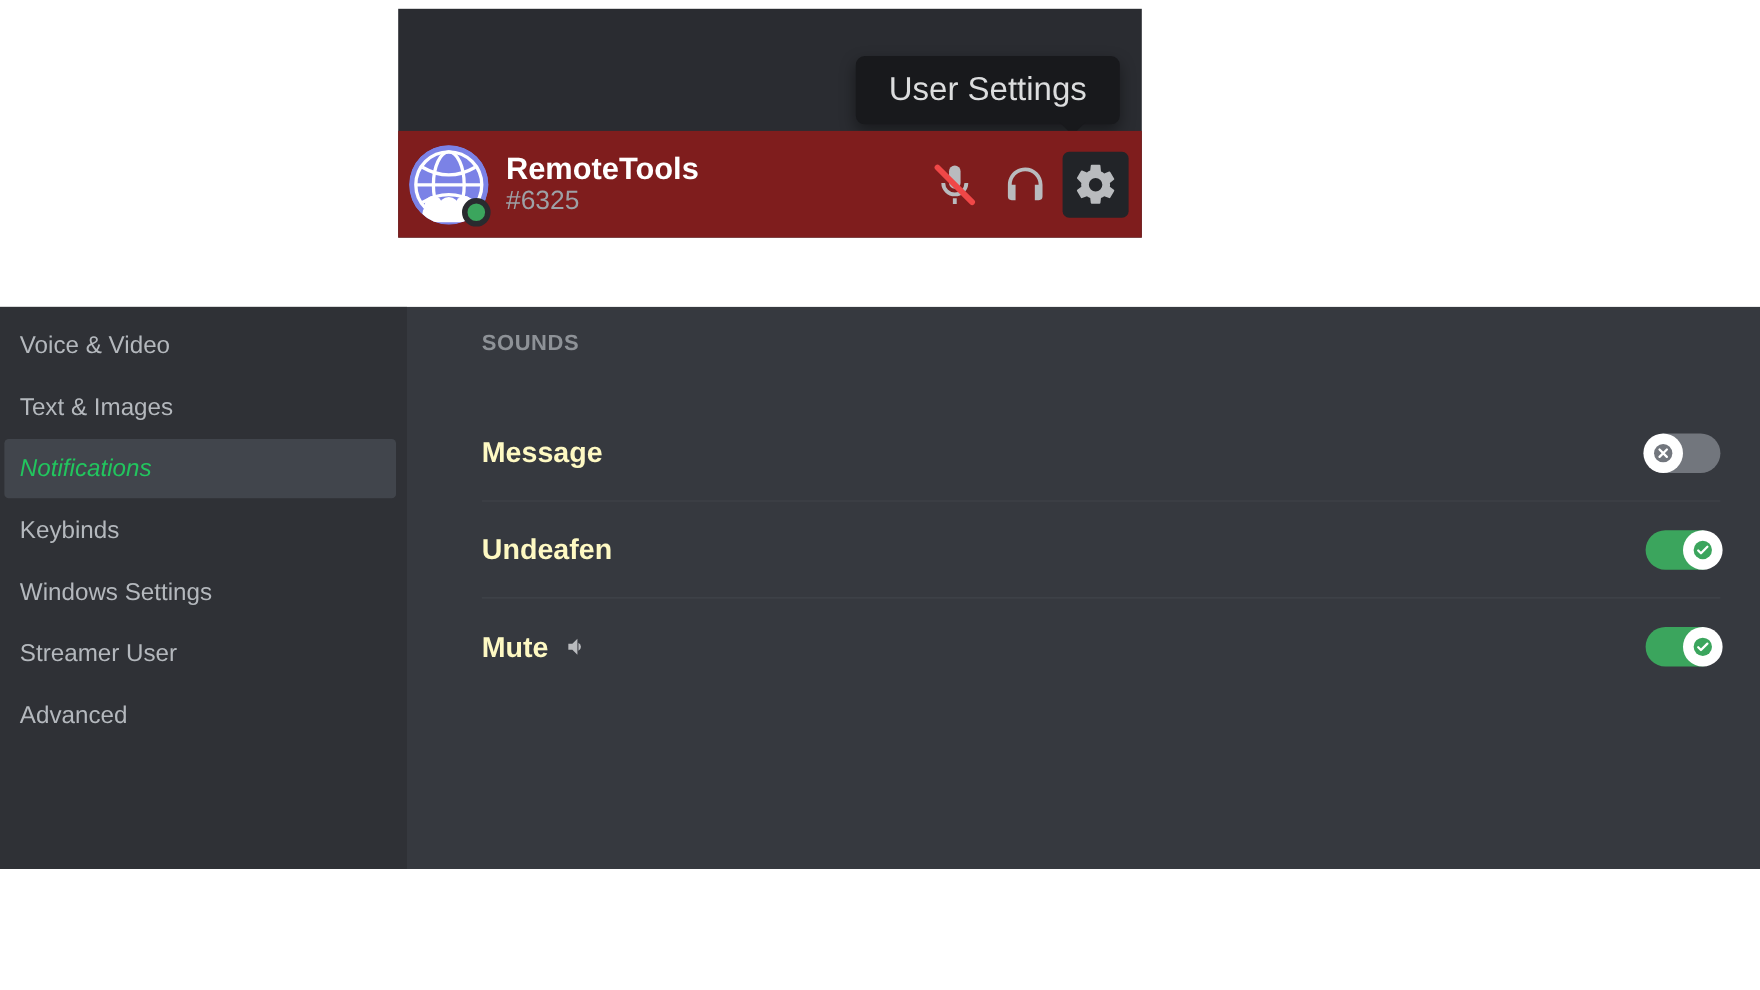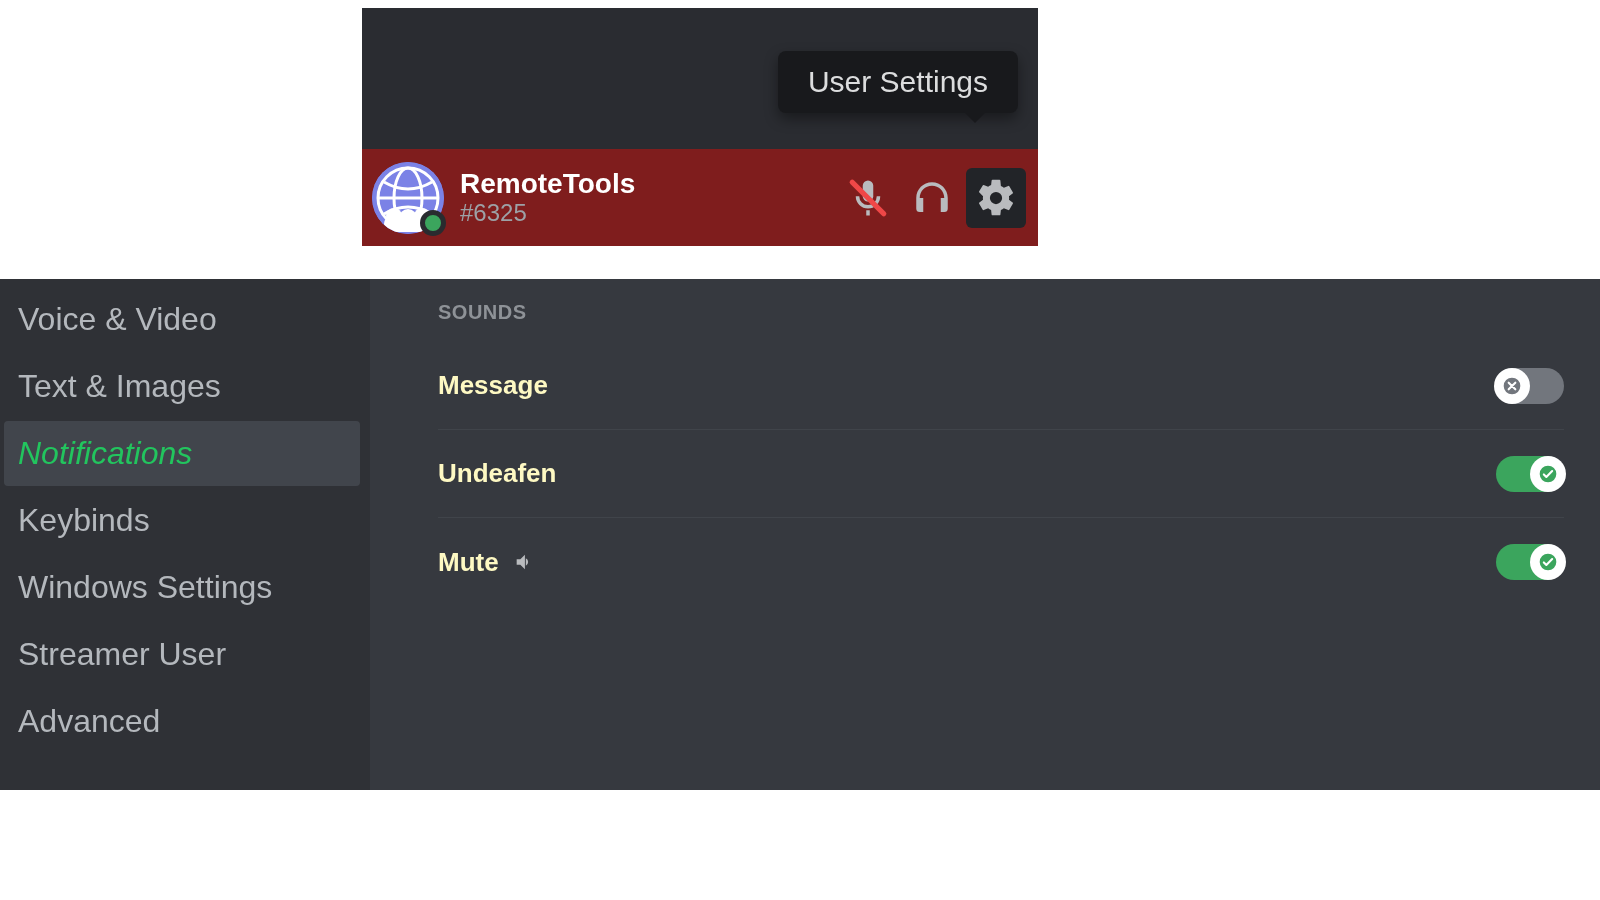--- a/index.html
+++ b/index.html
@@ -10,21 +10,21 @@
     height: 900px;
     overflow: hidden;
     position: relative;
   }
   
   .user-panel-wrap {
     position: absolute;
     left: 362px;
     top: 8px;
     width: 676px;
-    height: 238px;
+    height: 208px;
     background: #2a2c31;
   }
   .user-tooltip {
     position: absolute;
     right: 20px;
     top: 43px;
     background: #18191c;
     color: #dcddde;
     font-size: 30px;
     font-weight: 500;
@@ -117,21 +117,21 @@
   }
   .sidebar {
     width: 370px;
     background: #2f3136;
     padding-top: 6px;
     flex-shrink: 0;
   }
   .sidebar-item {
     padding: 14px 14px;
     color: #b4b8bd;
-    font-size: 32px;
+    font-size: 22px;
     font-weight: 400;
     cursor: pointer;
     border-radius: 4px;
     margin: 2px 10px 2px 4px;
   }
   .sidebar-item.selected {
     background: rgba(79,84,92,0.6);
     color: #22c55e;
     font-style: italic;
   }
@@ -139,21 +139,21 @@
     flex-grow: 1;
     padding: 22px 36px 0 68px;
     overflow: hidden;
   }
   .section-header {
     color: #8e9297;
     font-size: 20px;
     font-weight: 700;
     letter-spacing: 0.5px;
     text-transform: uppercase;
-    margin-bottom: 18px;
+    margin-bottom: 44px;
   }
   .sound-row {
     display: flex;
     align-items: center;
     height: 88px;
     border-bottom: 1px solid rgba(79,84,92,0.4);
   }
   .sound-row:last-child { border-bottom: none; }
   .sound-label {
     color: #fef9c3;

